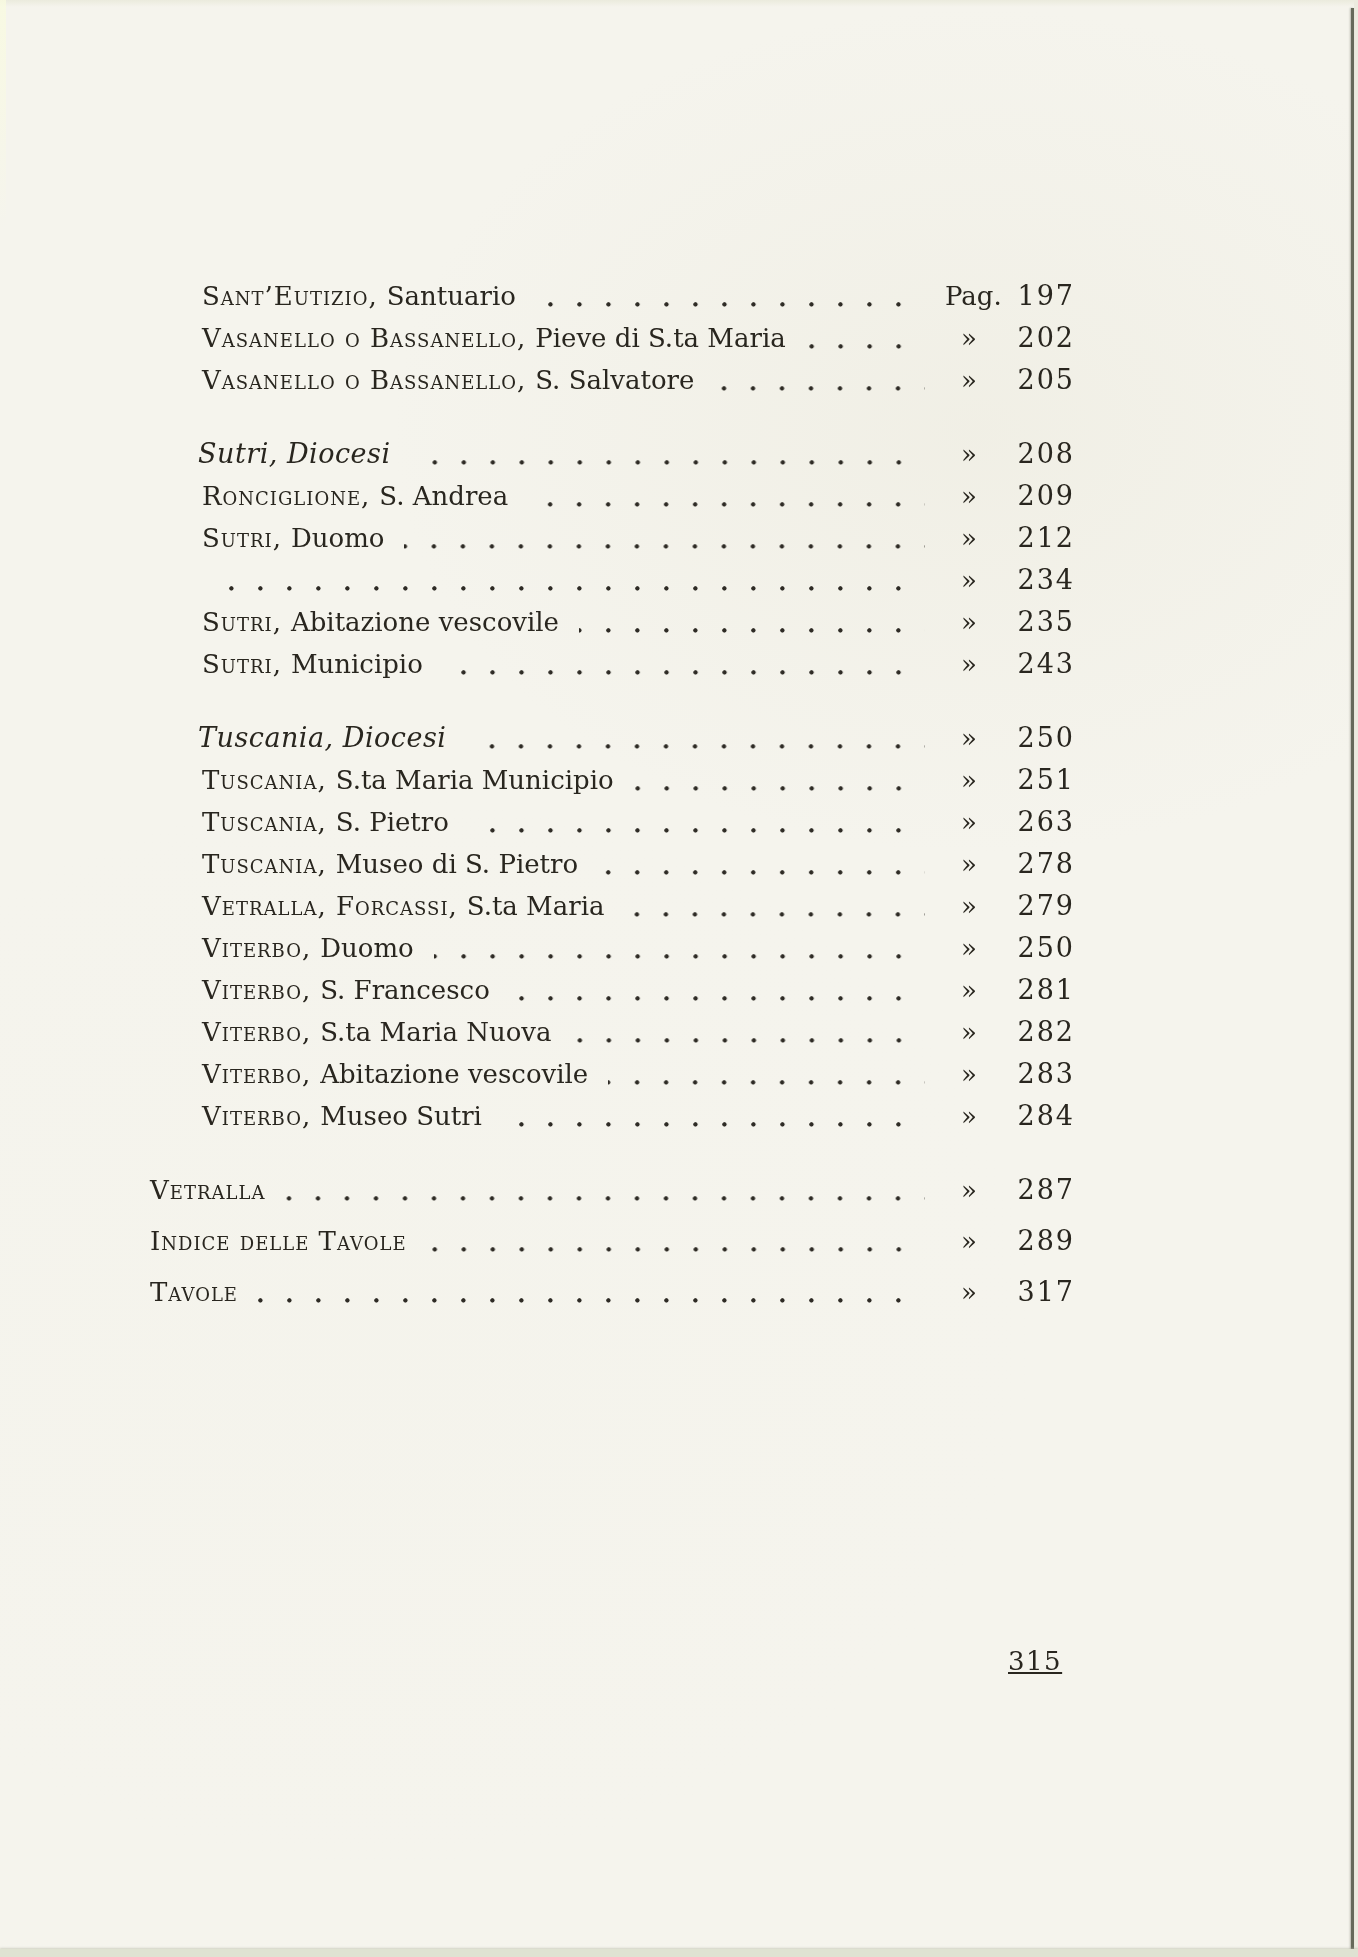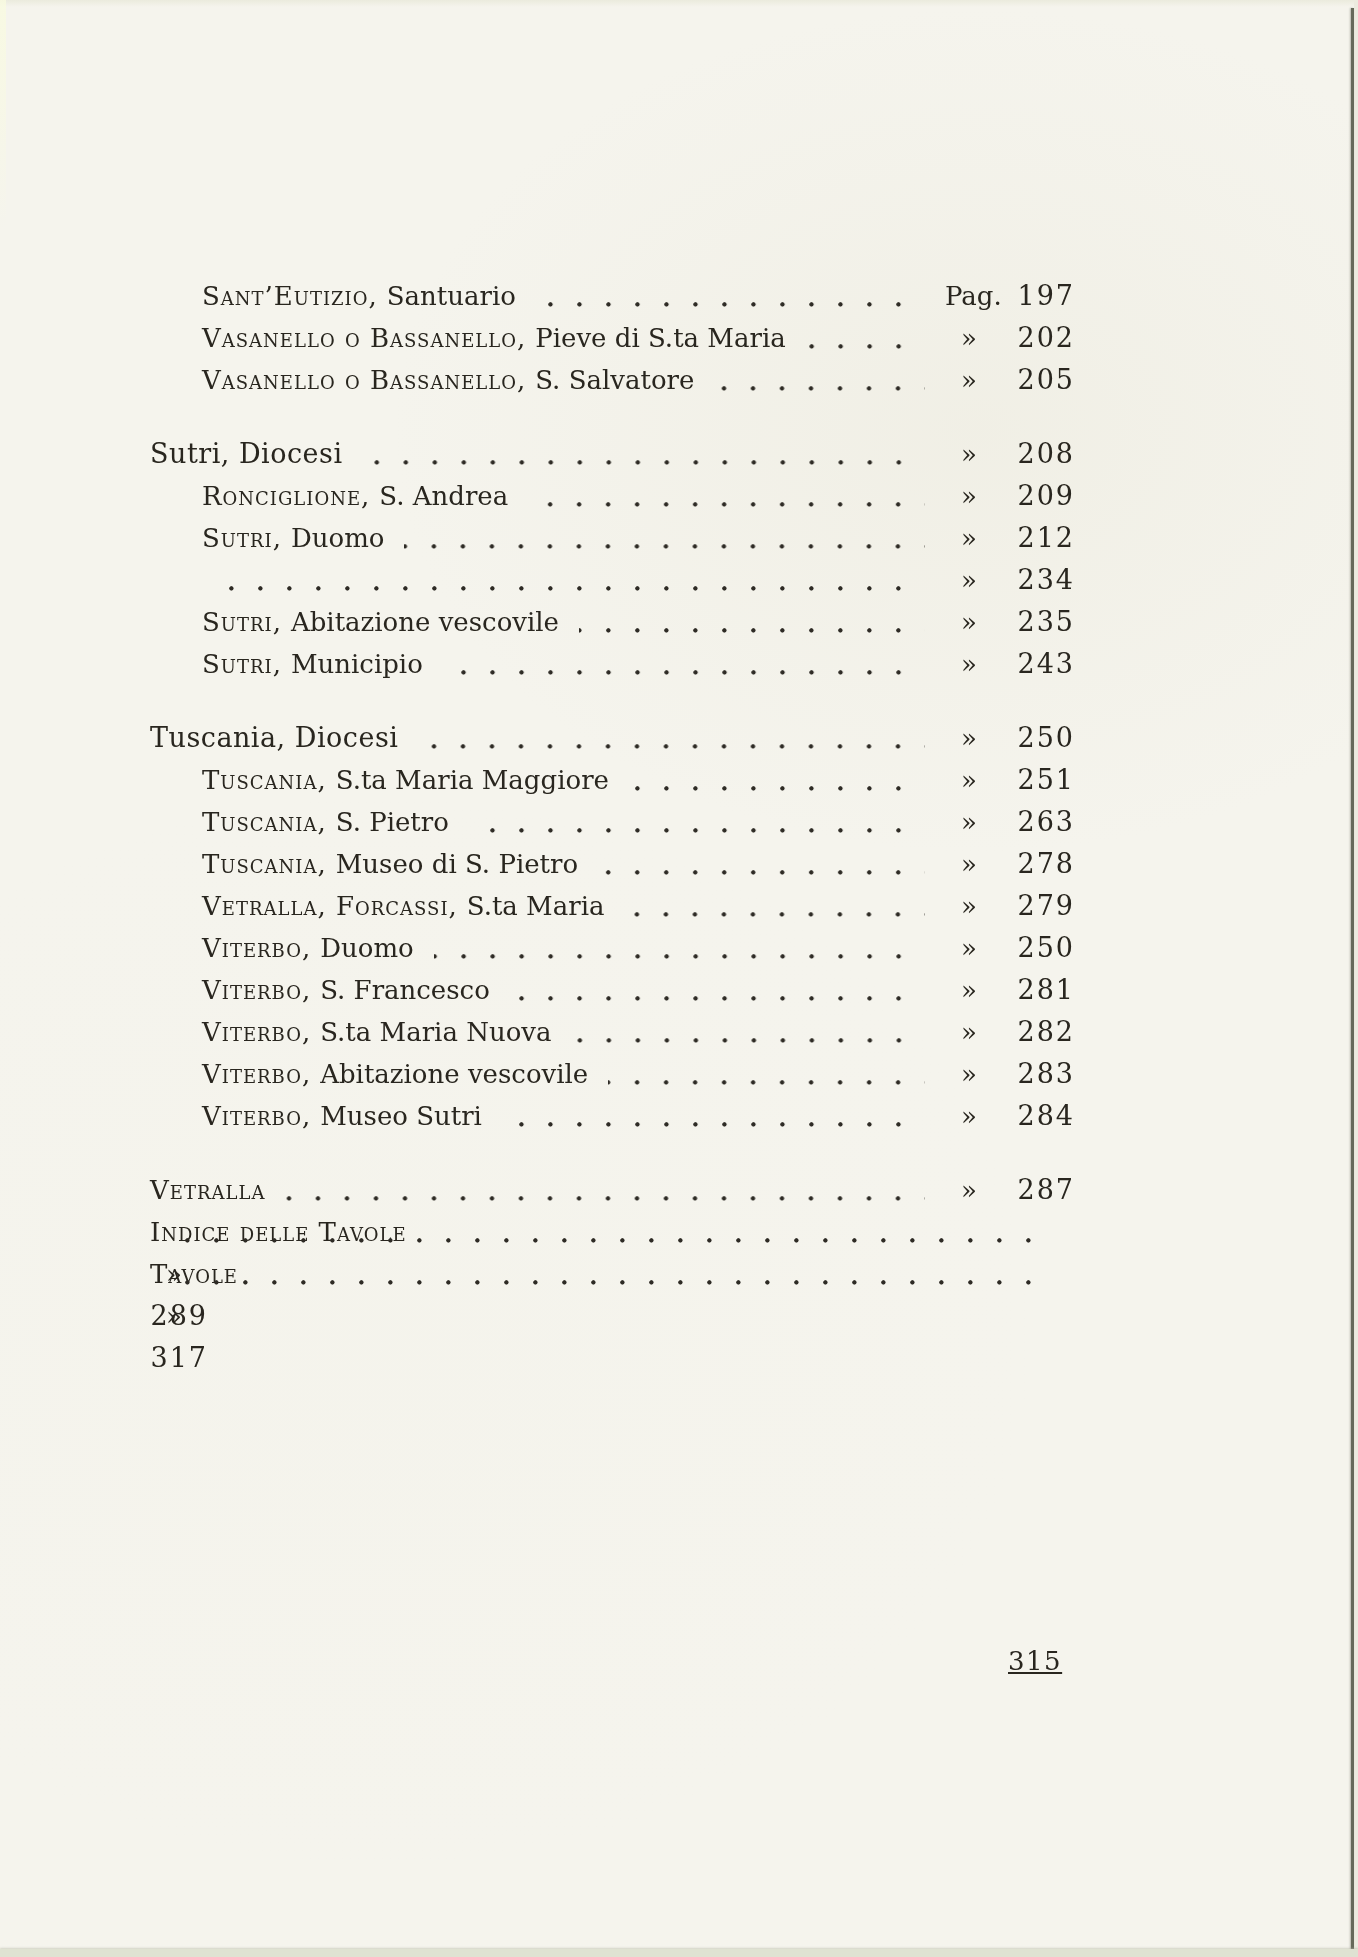--- a/index.html
+++ b/index.html
@@ -47,32 +47,34 @@
   }
   .row {
     display:flex;
     align-items:baseline;
     height:42px;
     line-height:42px;
     font-size:26px;
     white-space:nowrap;
   }
   .row.gap-large  { margin-top:32px; }
-  .row.gap-medium { margin-top:0;flex-direction:column; }
+  .row.gap-medium { margin-top:9px; }
   .row.sub { padding-left:52px; }
 
   .name { flex:none; }
   .sc {
     font-variant:small-caps;
     letter-spacing:1px;
   }
   .row.section .sc {
     font-variant:normal;
+    font-style:italic;
     font-size:27px;
     letter-spacing:.5px;
+    margin-left:48px;
   }
   .rest { margin-left:9px; }
   .rest:empty { margin-left:0; }
 
   .leader {
     flex:1 1 0;
     min-width:0;
     align-self:stretch;
     position:relative;
   }
@@ -181,21 +183,21 @@
   </div>
 
   <div class="row section gap-large">
     <span class="name"><span class="sc">Tuscania, Diocesi</span><span class="rest"></span></span>
     <span class="leader"></span>
     <span class="ref guillemet">»</span>
     <span class="pnum">250</span>
   </div>
 
   <div class="row sub">
-    <span class="name"><span class="sc">Tuscania,</span><span class="rest">S.ta Maria Maggiore</span></span>
+    <span class="name"><span class="sc">Tuscania,</span><span class="rest">S.ta Maria Municipio</span></span>
     <span class="leader"></span>
     <span class="ref guillemet">»</span>
     <span class="pnum">251</span>
   </div>
 
   <div class="row sub">
     <span class="name"><span class="sc">Tuscania,</span><span class="rest">S. Pietro</span></span>
     <span class="leader"></span>
     <span class="ref guillemet">»</span>
     <span class="pnum">263</span>

